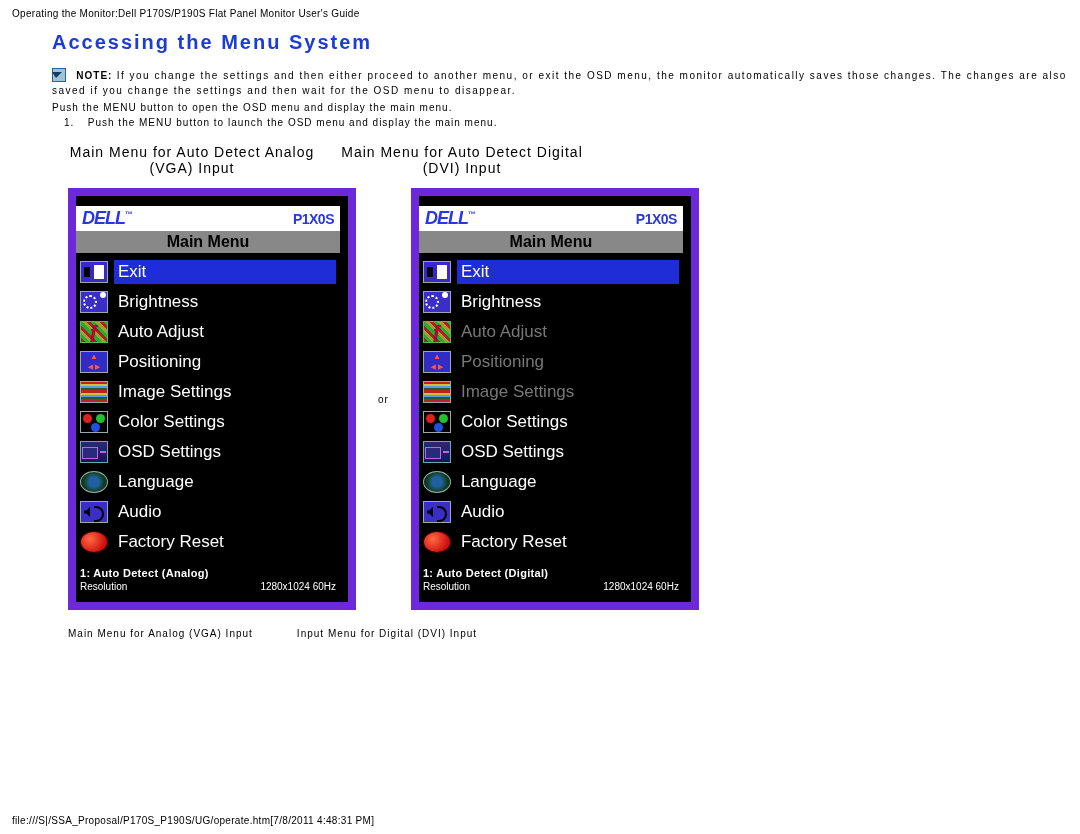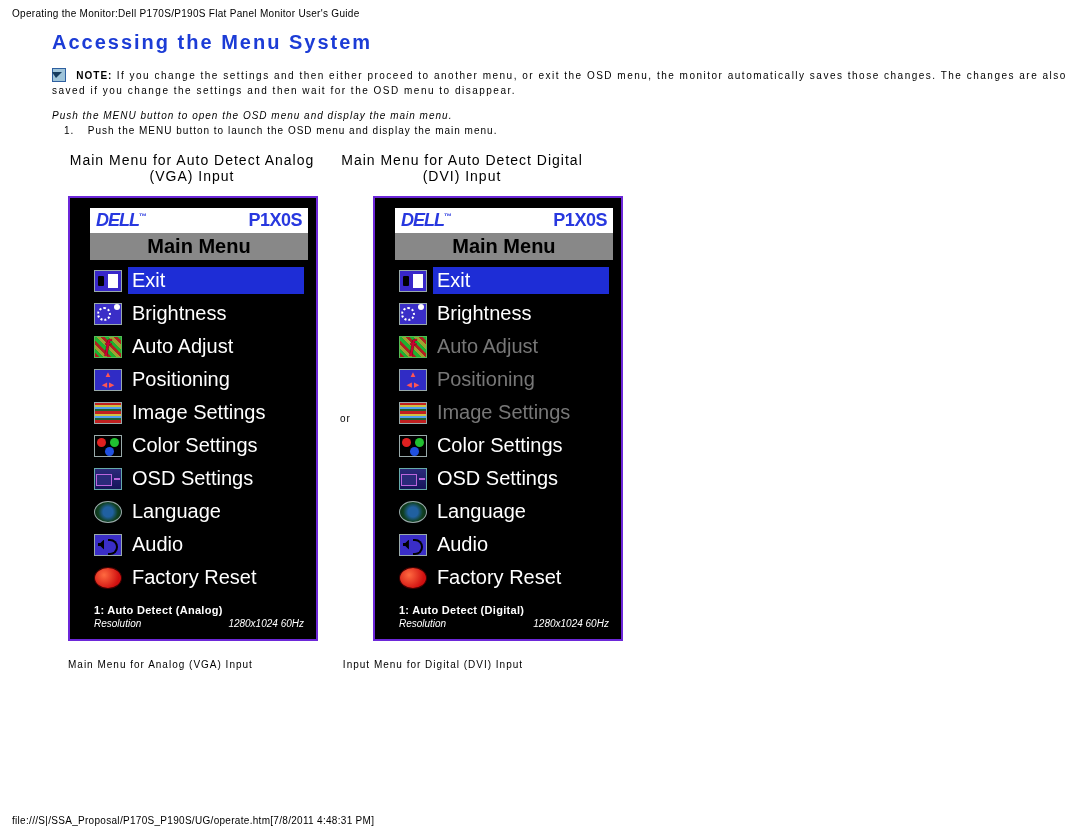--- a/index.html
+++ b/index.html
@@ -29,43 +29,43 @@
   }
   .note-icon::after {
     content: ""; position: absolute;
     left: 2px; bottom: 2px;
     border-left: 6px solid #163c5e;
     border-top: 6px solid transparent;
     border-bottom: 4px solid transparent;
     transform: rotate(90deg);
   }
   .note-label { font-weight: bold; letter-spacing: 1px; }
-  .push-line { margin-left: 40px; letter-spacing: 1px; margin-top: 12px; font-style: italic; }
+  .push-line { margin-left: 40px; letter-spacing: 1px; margin-top: 4px; }
   .step-line { margin-left: 52px; letter-spacing: 1px; margin-top: 4px; }
   .step-num { display:inline-block; width: 20px; }
   .captions-row { display:flex; margin-left: 55px; margin-top: 16px; }
   .caption { width: 250px; text-align: center; letter-spacing: 1px; font-size: 14px; margin-right: 20px; }
   .figures-row { display:flex; align-items:center; margin-left: 56px; margin-top: 12px; gap: 22px; }
   .or-cell { font-size:10px; letter-spacing:1px; align-self:center; }
 
   .osd {
-    width: 250px; background:#000; border: 2px solid #6d28d9;
-    box-sizing: border-box; padding: 10px 8px 10px 20px;
+    width: 288px; background:#000; border: 8px solid #6d28d9;
+    box-sizing: border-box; padding: 10px 8px 10px 0;
     font-family: Arial, Helvetica, sans-serif;
   }
   .osd-header { background:#fff; padding:2px 6px; display:flex; justify-content:space-between; align-items:center; }
   .dell-logo { color:#2838df; font-weight:900; font-style:italic; font-size:18px; letter-spacing:-1px; }
   .dell-tm { font-size:8px; vertical-align:super; font-style:normal; }
-  .model { color:#2838df; font-weight:900; font-size:18px; letter-spacing:-0.5px; }
-  .mm-bar { background:#888; color:#000; text-align:center; font-weight:bold; font-size:20px; padding:2px 0; }
+  .model { color:#2838df; font-weight:900; font-size:14px; letter-spacing:-0.5px; }
+  .mm-bar { background:#888; color:#000; text-align:center; font-weight:bold; font-size:16px; padding:2px 0; }
 
   .menu-list { padding: 4px 2px 10px 2px; }
   .menu-item { display:flex; align-items:center; gap:6px; padding:3px 2px; }
   .mi-icon { width:28px; height:22px; border:1px solid #9aa; flex:0 0 28px; display:flex; align-items:center; justify-content:center; box-sizing:border-box; background:#000; }
-  .mi-label { color:#fff; font-size:20px; flex:1; padding:2px 4px; }
+  .mi-label { color:#fff; font-size:17px; flex:1; padding:2px 4px; }
   .selected .mi-label { background:#1e2dd6; }
   .disabled .mi-label { color:#777; }
 
   
   .ico-exit { background: linear-gradient(90deg,#3827c9,#3827c9); position:relative; }
   .ico-exit::before { content:""; position:absolute; right:3px; top:3px; width:10px; height:14px; background:#fff; }
   .ico-exit::after { content:""; position:absolute; left:3px; top:5px; width:6px; height:10px; background:#000; border-radius:1px; }
 
   .ico-bright { background:#3a2ec7; }
   .ico-bright::before { content:""; display:block; width:10px; height:10px; margin:auto; border:2px dotted #fff; border-radius:50%; }
@@ -92,22 +92,22 @@
   .ico-audio::before { content:""; position:absolute; left:3px; top:5px; width:6px; height:10px;
     background:#000; clip-path: polygon(0 35%,40% 35%,100% 0,100% 100%,40% 65%,0 65%);
   }
   .ico-audio::after { content:""; position:absolute; right:3px; top:4px; width:8px; height:12px;
     border:2px solid #000; border-left:none; border-radius:0 12px 12px 0; }
 
   .ico-reset { background: radial-gradient(circle at 35% 35%, #ff6a40, #d01010 70%); border-radius:50%; width:22px; height:22px; border:1px solid #400; }
 
   .osd-status { color:#fff; font-size:11px; padding:0 4px; font-family: Arial, sans-serif; }
   .status-line1 { font-weight:bold; letter-spacing:0.3px; }
-  .status-line2 { display:flex; justify-content:space-between; font-size:10px; margin-top:2px;font-style:italic; }
-  .bottom-captions { display:flex; margin-left:56px; margin-top:18px; gap: 90px; }
+  .status-line2 { display:flex; justify-content:space-between; font-size:10px; margin-top:2px; }
+  .bottom-captions { display:flex; margin-left:56px; margin-top:18px; gap: 44px; }
   .bottom-captions .bc { letter-spacing:1px; font-size:10px; }
   .footer { position:absolute; bottom:8px; left:12px; font-size:10px; letter-spacing:0.3px; }
 </style>
 </head>
 <body>
 
 <div class="page-header">Operating the Monitor:Dell P170S/P190S Flat Panel Monitor User's Guide</div>
 
 <div class="section-title">Accessing the Menu System</div>
 

